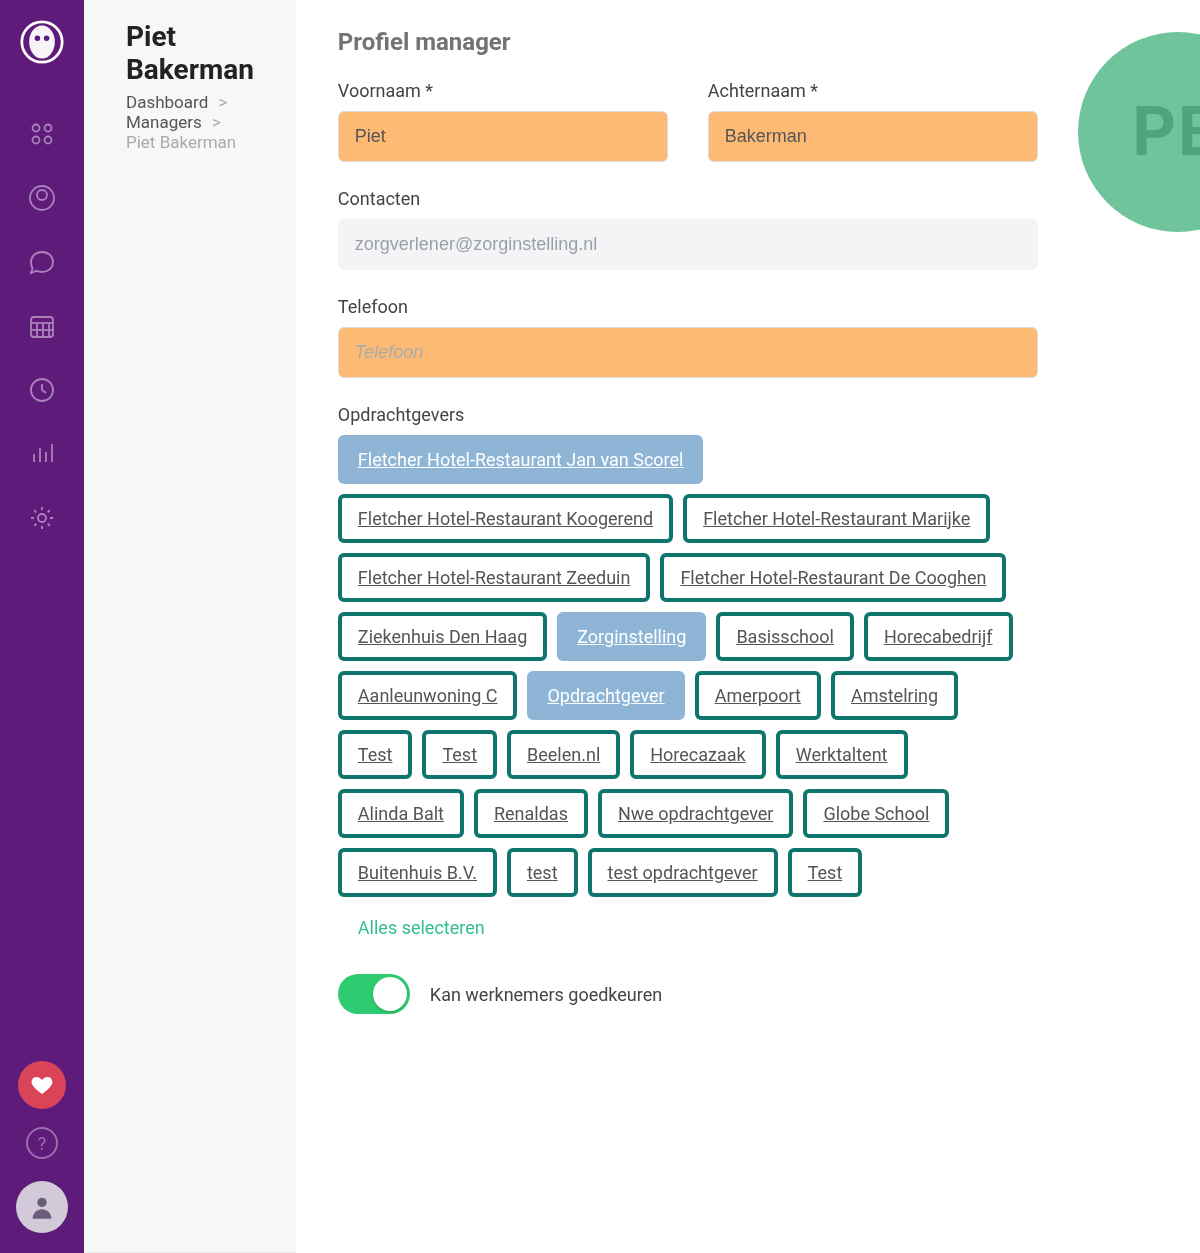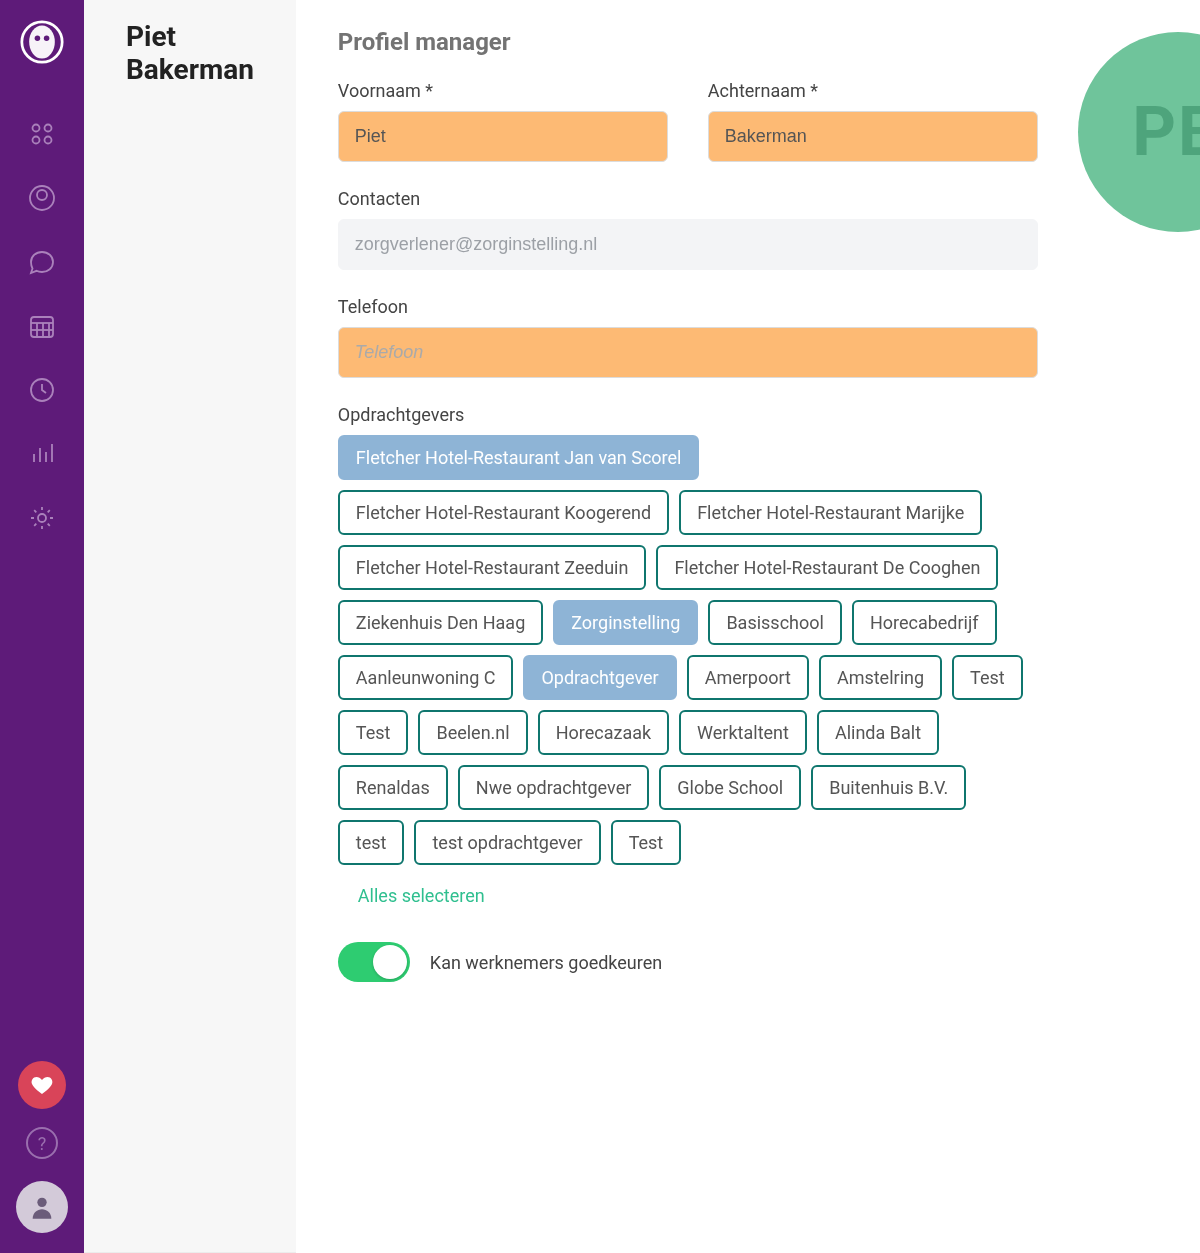--- a/index.html
+++ b/index.html
@@ -97,27 +97,28 @@
   background: #fdba74;
 }
 .input::placeholder { color: #aaa; font-style: italic; }
 .input.disabled { background: #f3f4f6; color: #9ca0a6; border-color: #f3f4f6; }
 
 .chip-group {
   display: flex; flex-wrap: wrap; gap: 10px;
   margin-top: 6px;
 }
 .chip {
-  border: 2px solid #0f766e;
+  border: 4px solid #0f766e;
   border-radius: 6px;
   padding: 10px 16px;
   font-size: 18px;
   color: #555;
   background: #fff;
   cursor: pointer;
+  text-decoration: underline;
 }
 .chip.selected {
   background: #8eb4d6;
   border-color: #8eb4d6;
   color: #fff;
 }
 
 .select-all {
   color: #2fbf8f;
   font-size: 18px;
@@ -222,20 +223,27 @@
       <svg viewBox="0 0 24 24">
           <circle cx="12" cy="8" r="4"></circle>
           <path d="M4 22c0-5 4-8 8-8s8 3 8 8z"></path>
         </svg>
     </div>
   </div>
 
   <div class="main">
     <div class="header">
       <h1>Piet Bakerman</h1>
+      <div class="breadcrumb">
+        <span class="bc-item">Dashboard</span>
+        <span class="bc-sep">&gt;</span>
+        <span class="bc-item">Managers</span>
+        <span class="bc-sep">&gt;</span>
+        <span class="bc-item current">Piet Bakerman</span>
+      </div>
     </div>
 
     <div class="content">
       <div class="form-col">
         <h2 class="section-title">Profiel manager</h2>
 
         <div class="field-row">
           <div class="field">
             <div class="field-label">Voornaam *</div>
             <input class="input" value="Piet" style="">

